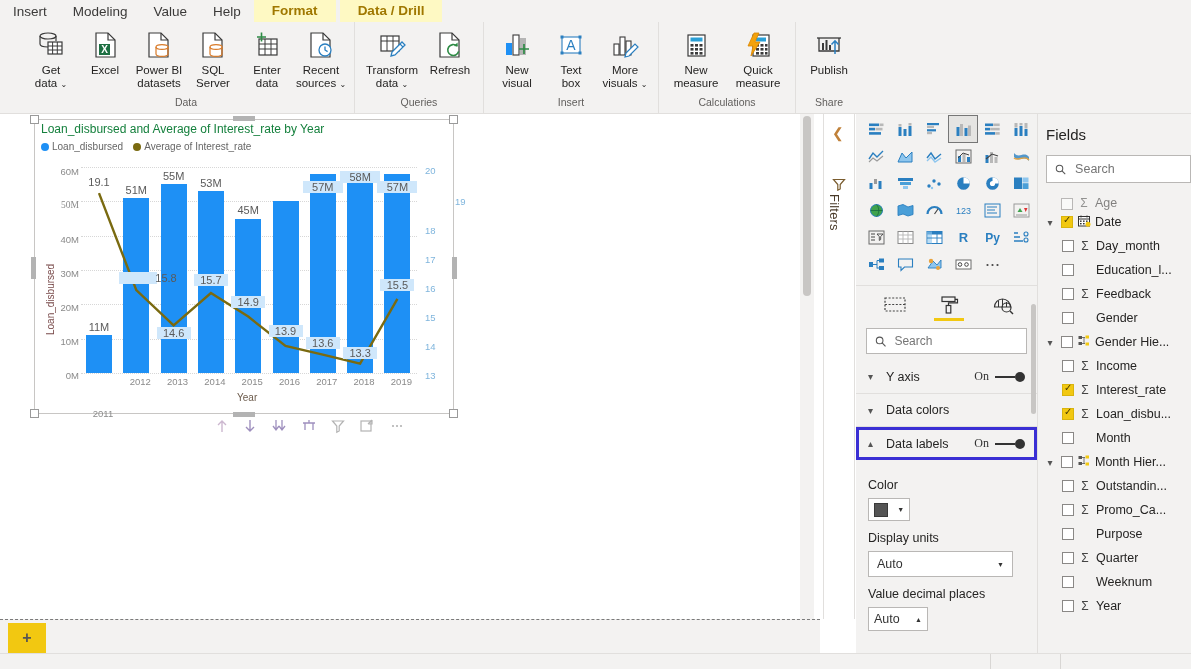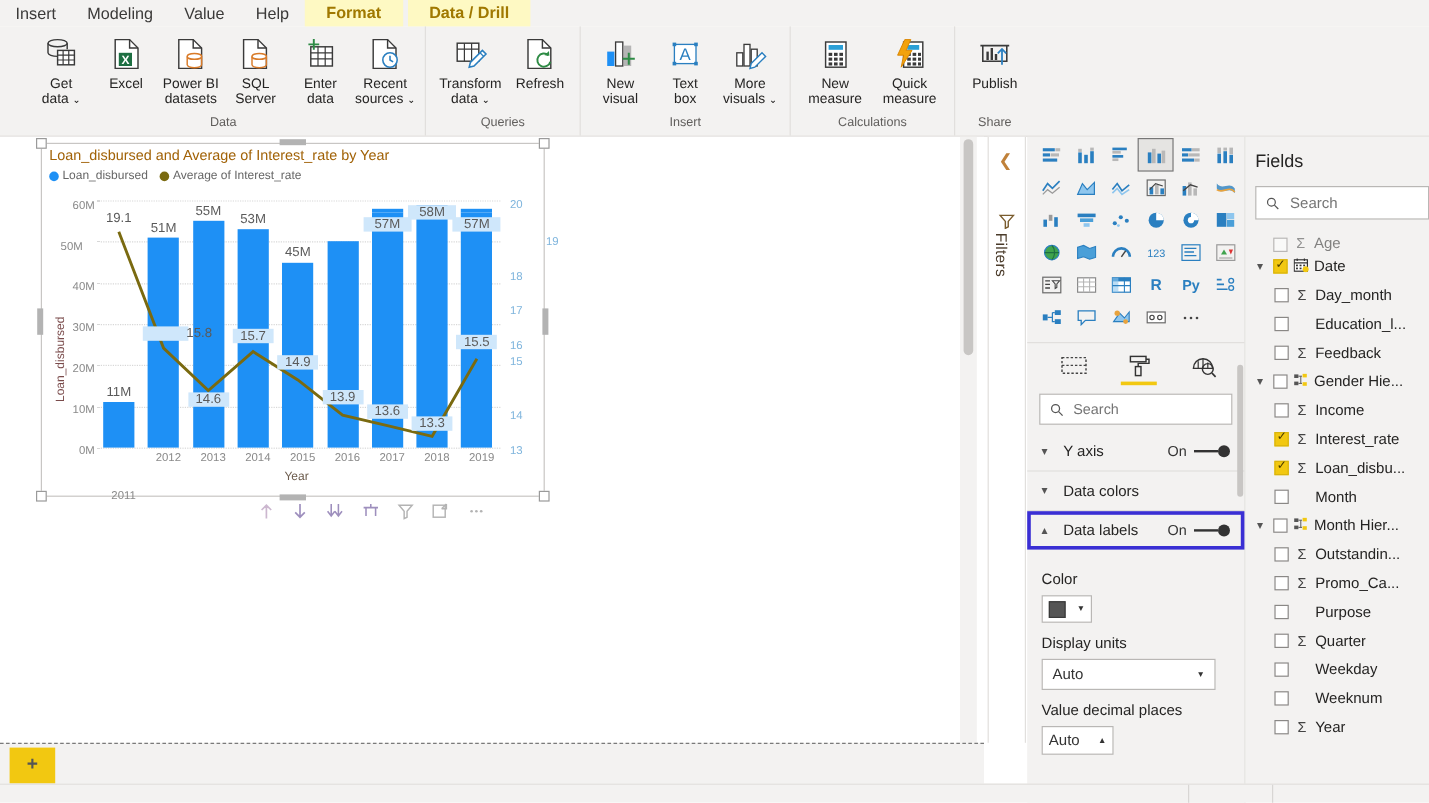--- a/index.html
+++ b/index.html
@@ -37,21 +37,21 @@
 
   
   .canvas-area { position:absolute; left:0; top:114px; width:820px; height:505px;
                  background:#ffffff; }
   .visual { position:absolute; left:34px; top:5px; width:420px; height:295px;
             border:1px solid #c8c6c4; background:#fff; }
   .handle { position:absolute; background:#b3b3b3; z-index:5; }
   .corner { position:absolute; width:9px; height:9px; border:1px solid #9a9a9a;
             background:#fff; z-index:6; }
 
-  .v-title { position:absolute; left:6px; top:2px; font-size:12px; color:#a16207;
+  .v-title { position:absolute; left:6px; top:2px; font-size:12px; color:#15803d;
              white-space:nowrap; }
   .v-legend { position:absolute; left:6px; top:21px; display:flex; gap:10px; align-items:center; }
   .lg { display:flex; align-items:center; gap:3px; font-size:10px; color:#666; }
   .dot { width:8px; height:8px; border-radius:50%; display:inline-block; }
 
   .plot { position:absolute; left:46px; top:47px; width:336px; height:206px; }
   .grid-l { position:absolute; left:0; width:100%; height:0;
             border-top:1px dotted #d7d7d7; }
   .bar { position:absolute; bottom:0; background:#1e90f5; }
   .barcap { position:absolute; background:#1e90f5; }
@@ -104,21 +104,21 @@
                  border:1px solid #b9b7b5; display:flex; align-items:center; gap:6px;
                  padding:0 8px; }
   .pane-search input { border:none; outline:none; font-size:12px; color:#5a5a5a;
                        width:100%; font-family:"Liberation Sans", sans-serif; background:transparent; }
 
   .fmt-row { display:flex; align-items:center; gap:8px; padding:9px 12px;
              border-bottom:1px solid #e1dfdd; position:relative; }
   .fmt-row .chev { font-size:10px; color:#555; width:10px; }
   .fmt-name { font-size:12.5px; color:#252423; }
   .fmt-on { font-size:12px; color:#333; margin-left:auto; display:flex;
-            align-items:center; gap:6px; }
+            align-items:center; gap:6px;font-family:Liberation Serif, serif; }
   .toggle { width:30px; height:10px; display:flex; align-items:center; }
   .toggle .trk { width:20px; height:2px; background:#333; }
   .toggle .knb { width:10px; height:10px; border-radius:50%; background:#333; }
   .fmt-row.hl { border:3px solid #3a2fd4; border-bottom:3px solid #3a2fd4; padding:6px 9px; }
 
   .fmt-body { padding:8px 12px 0 12px; }
   .fmt-lbl { font-size:12.5px; color:#252423; margin:10px 0 6px 0; }
   .color-box { width:42px; height:23px; border:1px solid #b9b7b5; background:#fff;
                display:flex; align-items:center; justify-content:space-around; }
   .swatch { width:14px; height:14px; background:#555; border:1px solid #3a3a3a; }
@@ -420,26 +420,26 @@
         </span>
       </div>
 
       <div class="axis-title-y" style="left:10px;top:215px;">Loan_disbursed</div>
 
       <div class="ylab" style="top:250px;right:374px;width:30px;">0M</div>
       <div class="ylab" style="top:216px;right:374px;width:30px;">10M</div>
       <div class="ylab" style="top:182px;right:374px;width:30px;">20M</div>
       <div class="ylab" style="top:148px;right:374px;width:30px;">30M</div>
       <div class="ylab" style="top:114px;right:374px;width:30px;">40M</div>
-      <div class="ylab" style="top:80px;right:384px;width:30px;">50M</div>
+      <div class="ylab" style="top:80px;right:374px;width:30px;font-family:Liberation Serif, serif;">50M</div>
       <div class="ylab" style="top:46px;right:374px;width:30px;">60M</div>
 
       <div class="y2lab" style="left:390px;top:250px;">13</div>
       <div class="y2lab" style="left:390px;top:221px;">14</div>
-      <div class="y2lab" style="left:390px;top:176px;">15</div>
+      <div class="y2lab" style="left:390px;top:192px;">15</div>
       <div class="y2lab" style="left:390px;top:163px;">16</div>
       <div class="y2lab" style="left:390px;top:134px;">17</div>
       <div class="y2lab" style="left:390px;top:105px;">18</div>
       <div class="y2lab" style="left:390px;top:76px;margin-left:30px;">19</div>
       <div class="y2lab" style="left:390px;top:45px;">20</div>
 
       <div class="plot">
         <div class="grid-l" style="top:0px;"></div>
         <div class="grid-l" style="top:34.3px;"></div>
         <div class="grid-l" style="top:68.6px;"></div>
@@ -951,20 +951,25 @@
         <span class="sigma"></span>
         <span class="fname">Education_l...</span>
       </div>
 
       <div class="fld" style="padding-left:24px;">
         <span class="cb"></span>
         <span class="sigma">Σ</span>
         <span class="fname">Feedback</span>
       </div>
 
+      <div class="fld" style="padding-left:24px;">
+        <span class="cb"></span>
+        <span class="sigma"></span>
+        <span class="fname">Gender</span>
+      </div>
 
       <div class="fld">
         <span class="exp">▾</span>
         <span class="cb"></span>
         <span class="sigma">
           <svg width="12" height="12" viewBox="0 0 12 12">
             <rect x="0.5" y="1" width="3.5" height="3" fill="#555"></rect>
             <rect x="0.5" y="7" width="3.5" height="3" fill="#555"></rect>
             <rect x="7.5" y="0.5" width="3.5" height="3" fill="#f2c811"></rect>
             <rect x="7.5" y="7.5" width="3.5" height="3" fill="#f2c811"></rect>
@@ -1030,25 +1035,20 @@
         <span class="sigma"></span>
         <span class="fname">Purpose</span>
       </div>
 
       <div class="fld" style="padding-left:24px;">
         <span class="cb"></span>
         <span class="sigma">Σ</span>
         <span class="fname">Quarter</span>
       </div>
 
-      <div class="fld" style="padding-left:24px;">
-        <span class="cb"></span>
-        <span class="sigma"></span>
-        <span class="fname">Weekday</span>
-      </div>
 
       <div class="fld" style="padding-left:24px;">
         <span class="cb"></span>
         <span class="sigma"></span>
         <span class="fname">Weeknum</span>
       </div>
 
       <div class="fld" style="padding-left:24px;">
         <span class="cb"></span>
         <span class="sigma">Σ</span>

